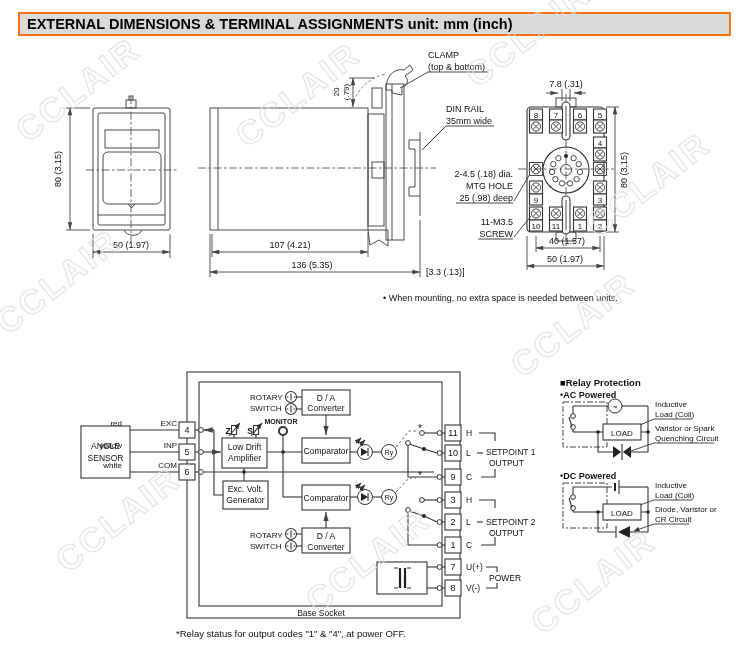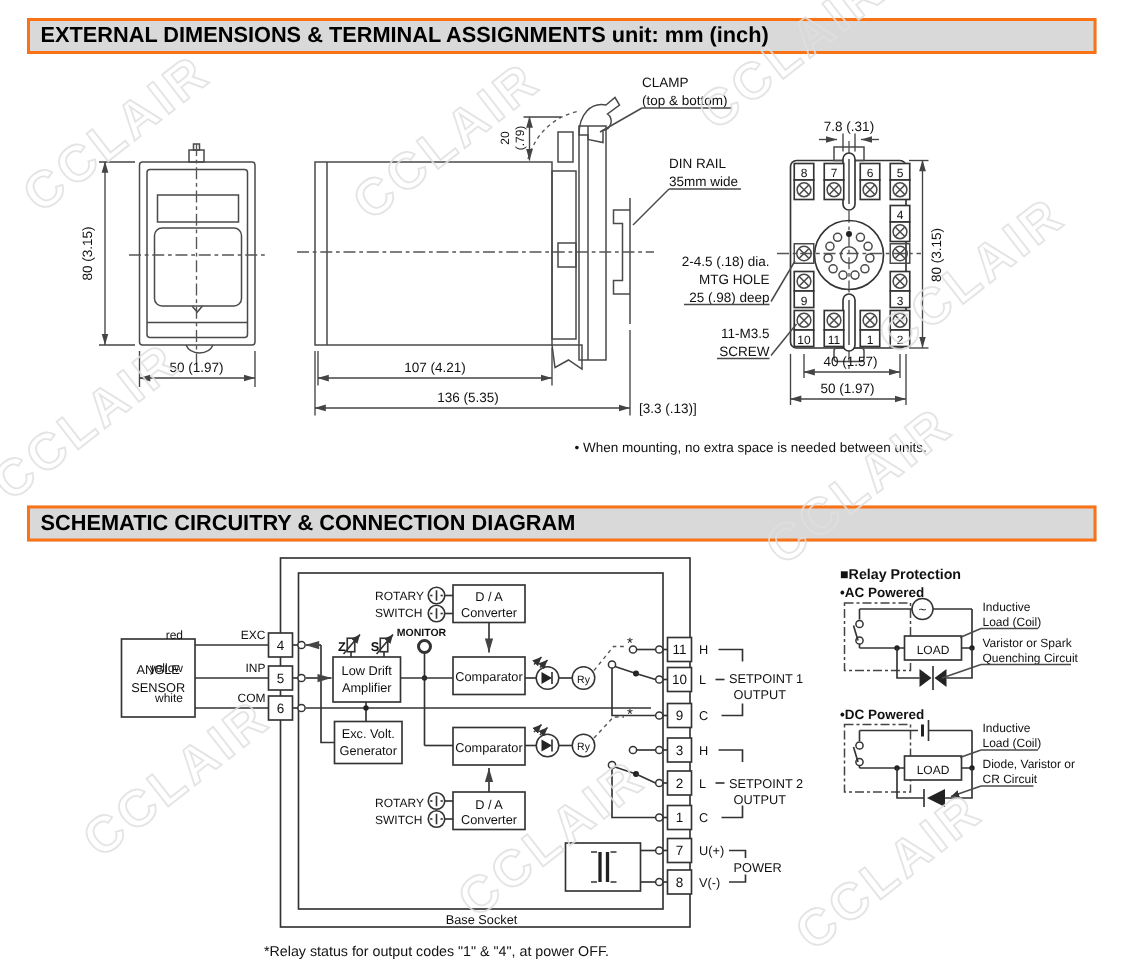--- a/index.html
+++ b/index.html
@@ -27,23 +27,20 @@
   .ddr{stroke:#444;stroke-width:1;fill:none;stroke-dasharray:6 2 2 2}
   .blk{fill:#222;stroke:none}
 </style>
 </head>
 <body>
 
 <div class="page">
 
   <div class="hdr" style="top:12px">
     <span>EXTERNAL DIMENSIONS &amp; TERMINAL ASSIGNMENTS unit: mm (inch)</span>
-  </div>
-  <div class="hdr" style="top:337px">
-    <span>SCHEMATIC CIRCUITRY &amp; CONNECTION DIAGRAM</span>
   </div>
 
   <svg class="ov" width="749" height="650" viewBox="0 0 749 650">
     <defs>
       <marker id="ae" markerWidth="9" markerHeight="6" refX="8.5" refY="3" orient="auto">
           <path d="M0,.5 L8.5,3 L0,5.5 Z" fill="#444"></path>
         </marker>
       <marker id="as" markerWidth="9" markerHeight="6" refX=".5" refY="3" orient="auto">
           <path d="M8.5,.5 L0,3 L8.5,5.5 Z" fill="#444"></path>
         </marker>

